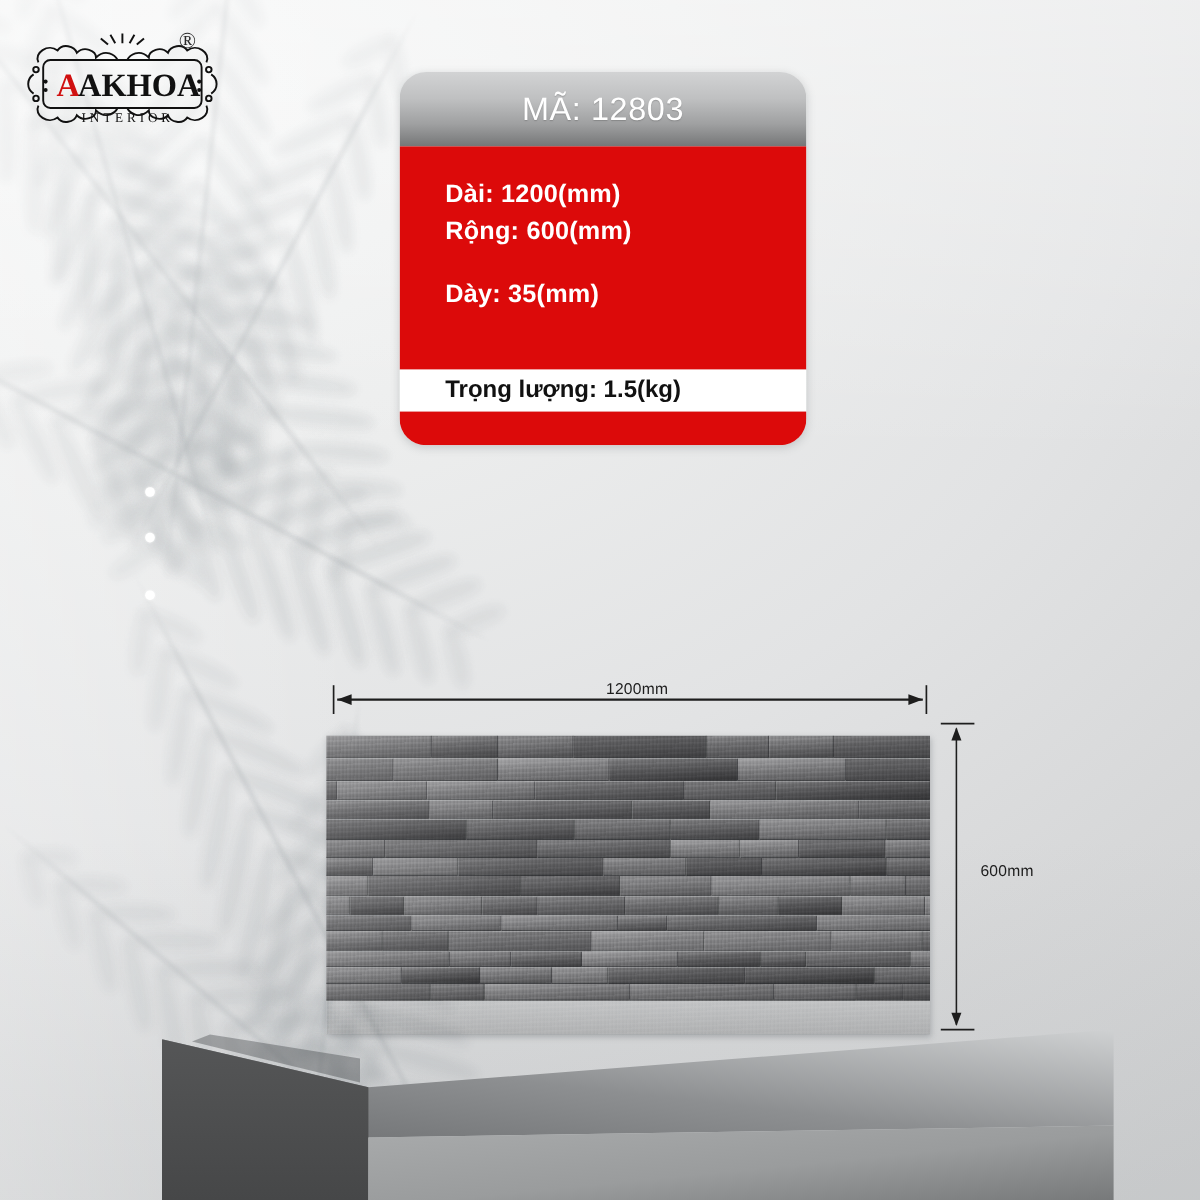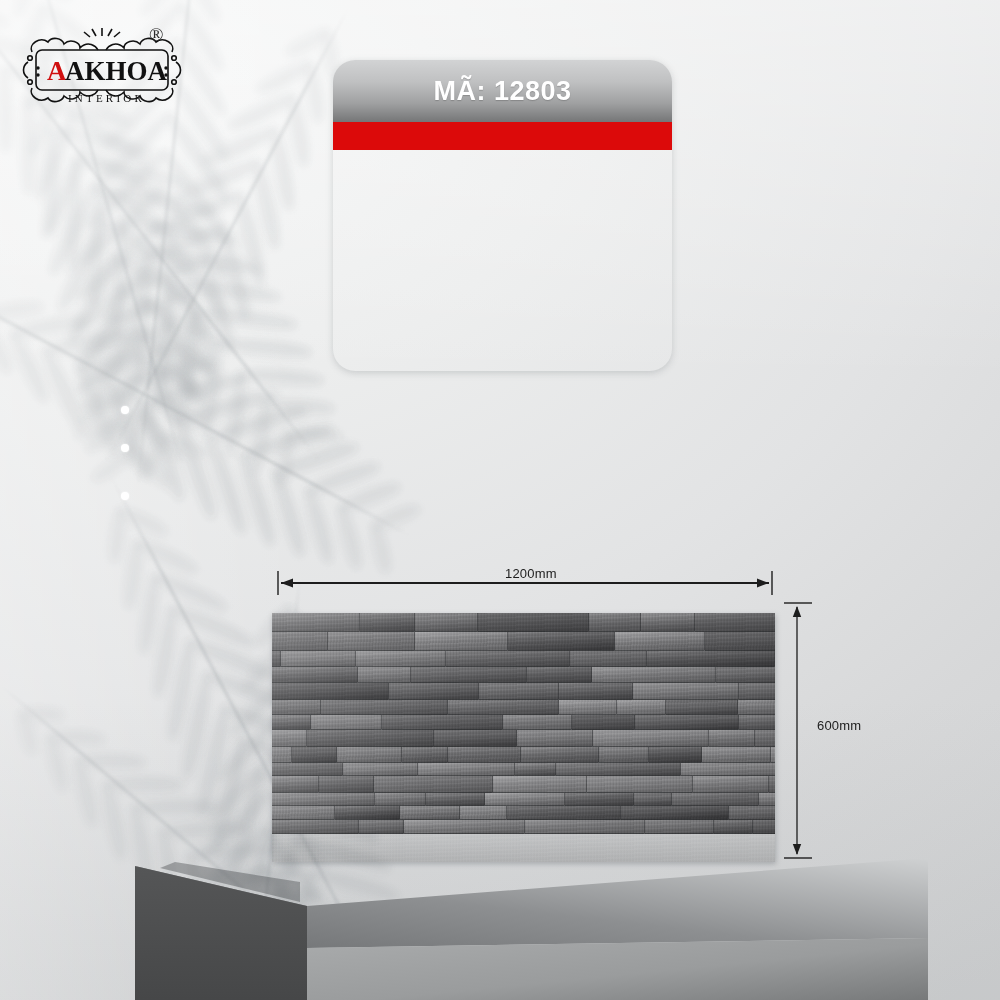--- a/index.html
+++ b/index.html
@@ -107,21 +107,21 @@
   .spec-head {
     height: 62px;
     background: linear-gradient(180deg, #d2d3d4 0%, #bfc0c1 36%, #9fa0a1 70%, #757677 100%);
     display: flex;
     align-items: center;
     justify-content: center;
   }
   .spec-head-text {
     color: #ffffff;
     font-size: 27px;
-    font-weight: bold;
+    font-weight: normal;
     letter-spacing: 0.5px;
     text-shadow: 0 1px 1px rgba(80,80,80,0.35);
   }
   .spec-body {
     height: 186px;
     background: #dc0a0a;
     padding: 24px 0 0 38px;
     box-sizing: border-box;
   }
   .spec-line {
@@ -515,20 +515,28 @@
       <text x="47" y="58" font-family="Liberation Serif, serif" font-size="27" font-weight="bold" fill="#111111">AKHOA</text>
       <text x="50" y="80" font-family="Liberation Serif, serif" font-size="11" letter-spacing="3.2" fill="#111111">INTERIOR</text>
     </svg>
     <div class="logo-reg">®</div>
   </div>
 
   <div class="spec-card">
     <div class="spec-head">
       <div class="spec-head-text">MÃ: 12803</div>
     </div>
+    <div class="spec-body">
+      <div class="spec-line">Dài: 1200(mm)</div>
+      <div class="spec-line">Rộng: 600(mm)</div>
+      <div class="spec-line gap">Dày: 35(mm)</div>
+    </div>
+    <div class="spec-weight-band">
+      <span>Trọng lượng: 1.5(kg)</span>
+    </div>
     <div class="spec-foot"></div>
   </div>
 
 
   <div class="pedestal">
     <svg width="1000" height="180" viewBox="0 0 1000 180">
       <defs>
         <linearGradient id="topFace" x1="0" y1="1" x2="1" y2="0">
           <stop offset="0%" stop-color="#6f7173"></stop>
           <stop offset="45%" stop-color="#8d8f91"></stop>

